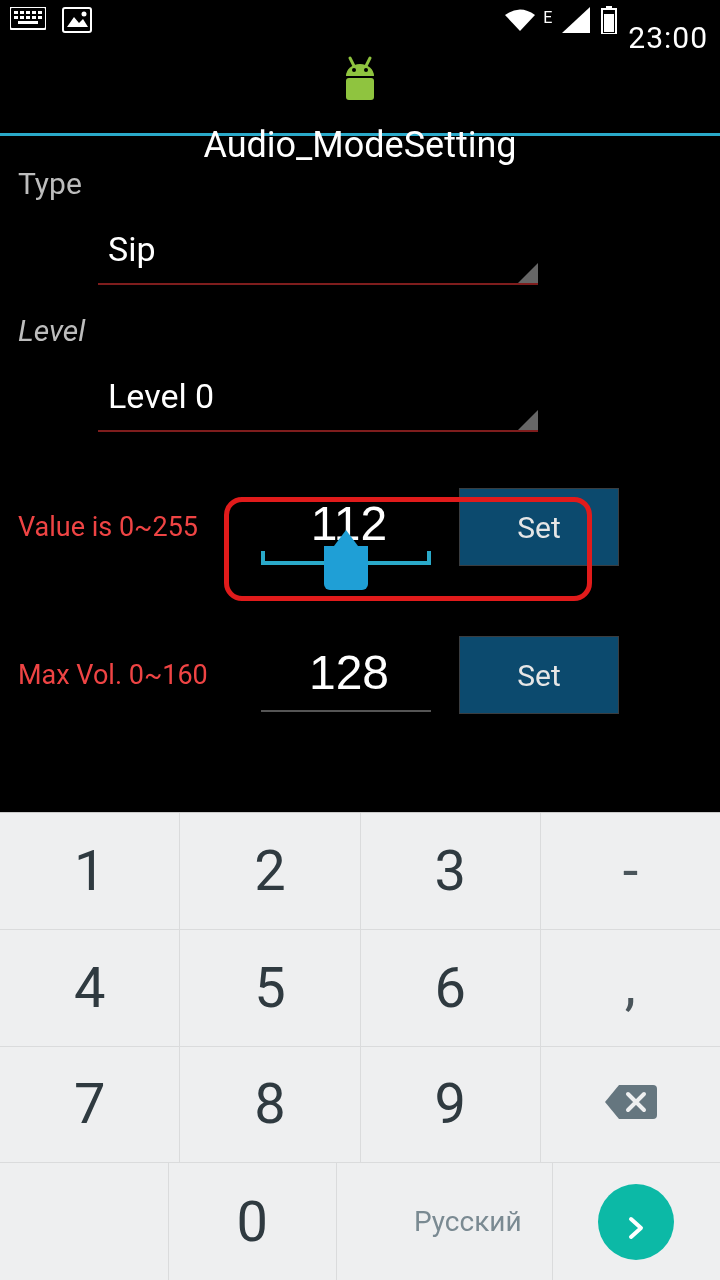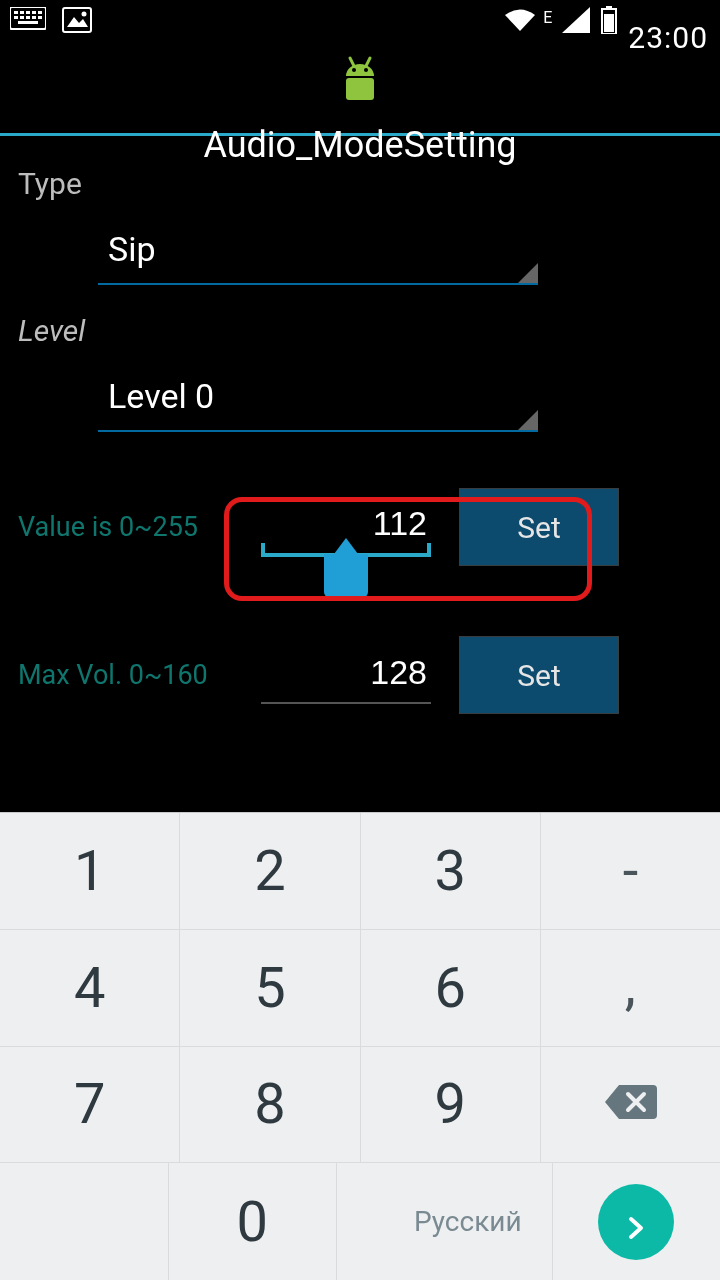--- a/index.html
+++ b/index.html
@@ -18,41 +18,41 @@
   .app-title { font-size: 36px; font-weight: 400; color: #fff; }
 
   
   .content { padding: 12px 18px; }
   .section-label { font-size: 30px; color: #bdbdbd; margin-top: 18px; }
 
   .spinner {
     margin: 22px 0 0 80px;
     width: 440px;
     position: relative;
-    border-bottom: 2px solid #0369a1;
+    border-bottom: 2px solid #7f1d1d;
     padding: 6px 4px 14px 10px;
     font-size: 34px;
     color: #fff;
   }
   .spinner::after {
     content: "";
     position: absolute;
     right: 0; bottom: 0;
     width: 0; height: 0;
     border-left: 20px solid transparent;
     border-bottom: 20px solid #666;
   }
 
   .row { display: flex; align-items: center; margin-top: 42px; gap: 28px; }
-  .row .label { font-size: 27px; color: #0f766e; width: 215px; }
+  .row .label { font-size: 27px; color: #ef4444; width: 215px; }
   .field-wrap { width: 170px; position: relative; }
   .field {
     width: 100%;
     background: transparent; border: none; outline: none;
-    color: #fff; font-size: 34px; text-align: right;
+    color: #fff; font-size: 48px; text-align: center;
     padding: 6px 4px 10px 10px;
     border-bottom: 4px solid #2aa9c9;
   }
   .field-plain { border-bottom: 2px solid #555; }
   .field-wrap.active::before, .field-wrap.active::after {
     content: ""; position: absolute; bottom: 0; width: 4px; height: 14px; background: #2aa9c9;
   }
   .field-wrap.active::before { left: 0; }
   .field-wrap.active::after  { right: 0; }
   .cursor-handle {

